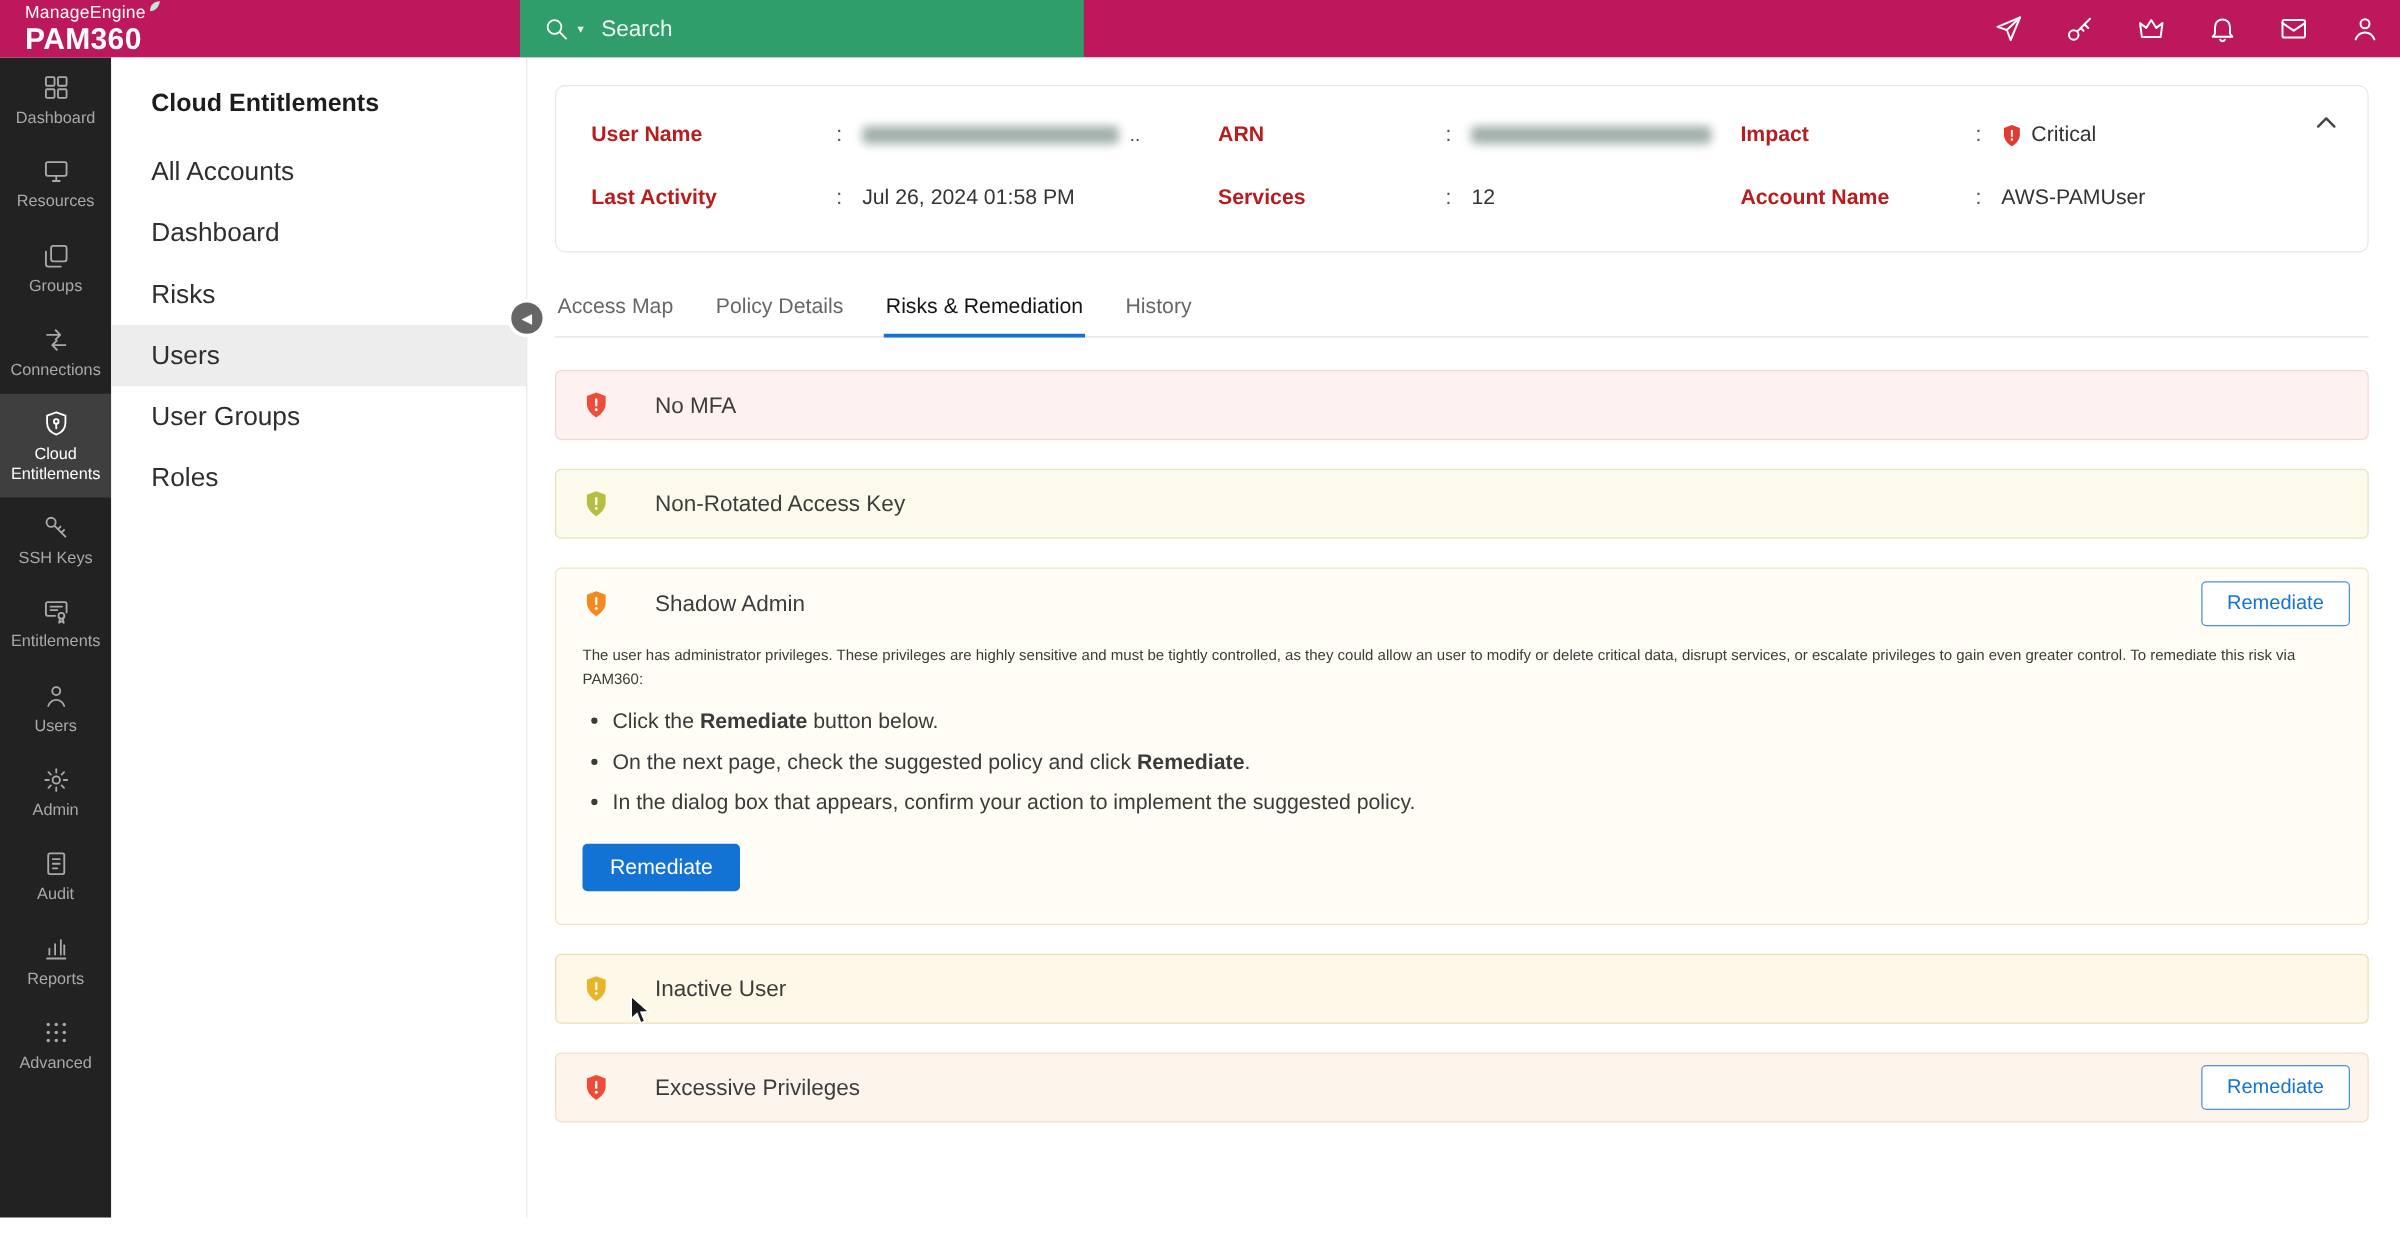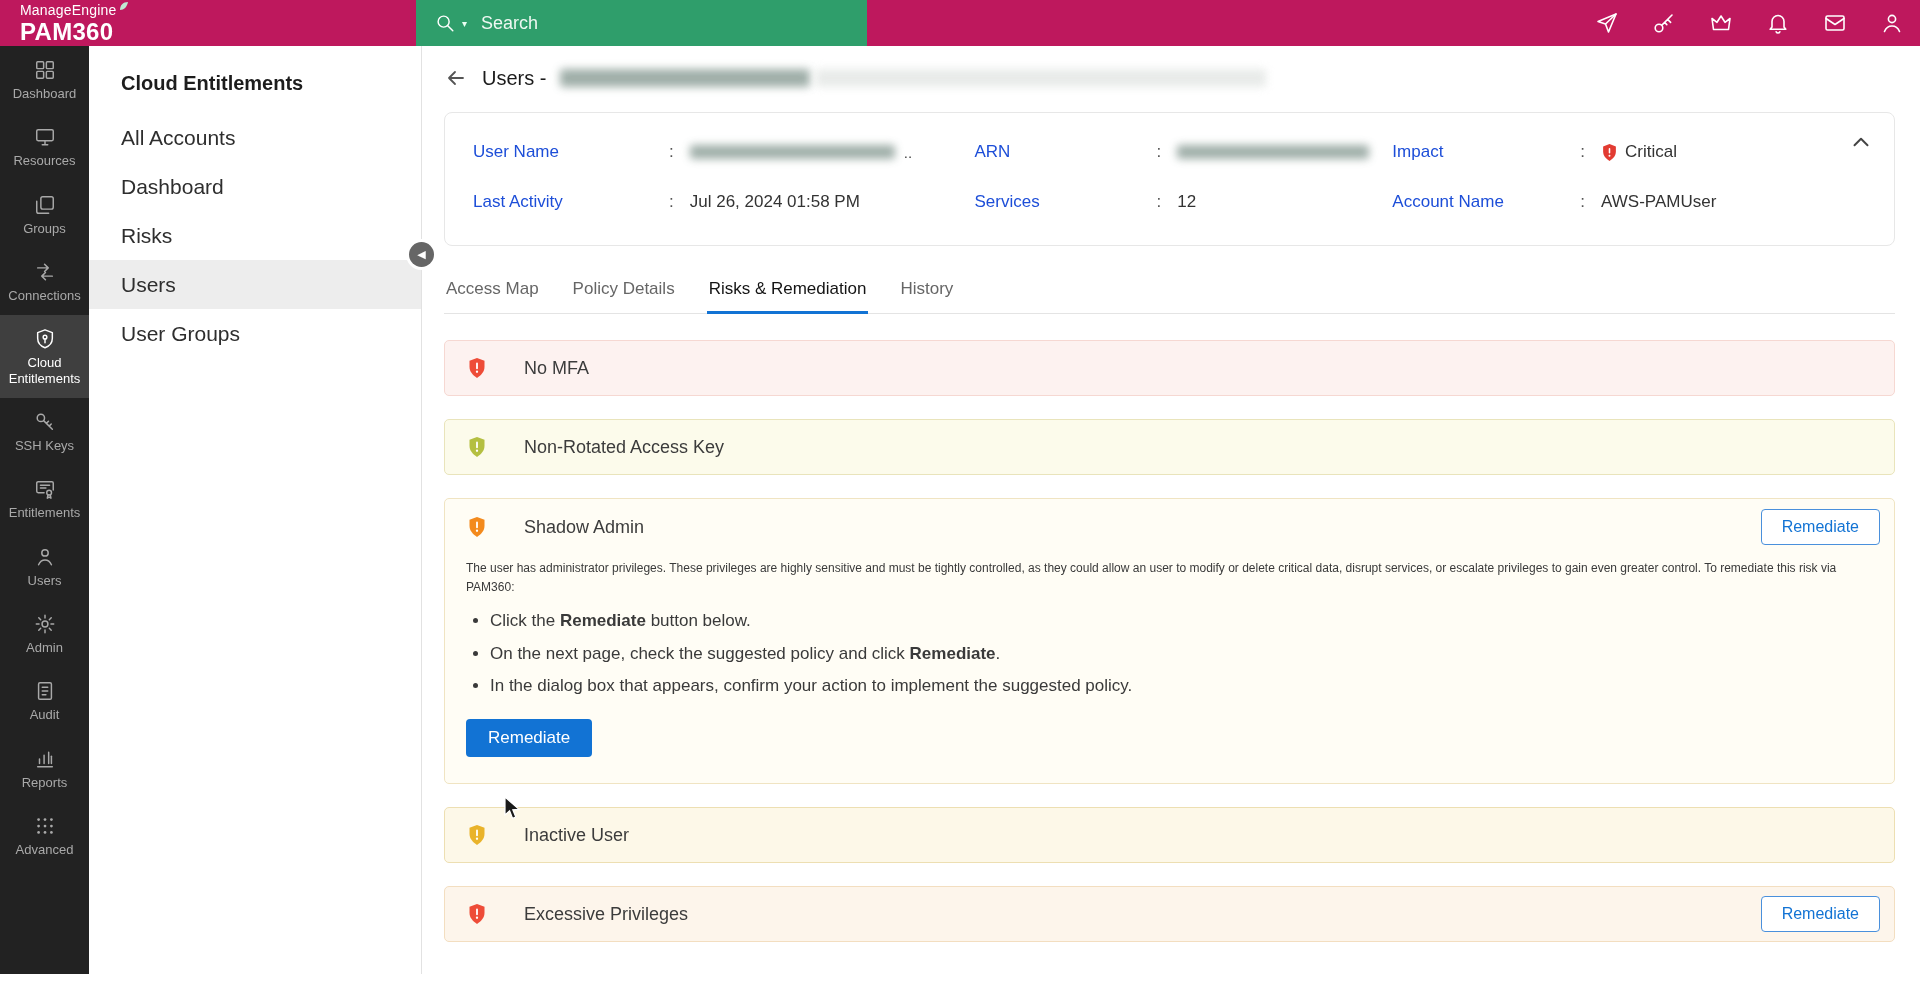--- a/index.html
+++ b/index.html
@@ -52,21 +52,21 @@
   .redact.dark { background:#8fa19a; opacity:.85; }
   .redact.light { background:#e6e9e7; opacity:.9; }
   .title-redact-dark { width:250px; height:18px; }
   .title-redact-light { width:450px; height:18px; margin-left:6px; }
 
   
   .details-card { margin-top:22px; border:1px solid #e7e7e7; border-radius:8px; background:#fff;
     padding:28px 28px 32px; position:relative; }
   .dgrid { display:grid; grid-template-columns:36% 30% 34%; row-gap:28px; }
   .dcell { display:flex; align-items:center; font-size:17px; min-height:22px; }
-  .dcell .lbl { color:#1d4ed8; font-weight:400; }
+  .dcell .lbl { color:#b91c1c; font-weight:700; }
   .dgrid .dcell:nth-child(3n+1) .lbl { width:196px; }
   .dgrid .dcell:nth-child(3n+2) .lbl { width:182px; }
   .dgrid .dcell:nth-child(3n)   .lbl { width:188px; }
   .dcell .colon { color:#555; margin-right:16px; }
   .dcell .val { color:#333; display:flex; align-items:center; gap:7px; }
   .val-redact { width:205px; height:14px; }
   .val-redact.arn { width:192px; }
   .redact-suffix { color:#444; font-size:15px; margin-left:2px; }
   .card-collapse { position:absolute; top:16px; right:20px; width:26px; height:26px; color:#444; cursor:pointer; }
 
@@ -274,35 +274,26 @@
     </div>
   </nav>
 
   <aside class="subnav">
     <div class="subnav-title">Cloud Entitlements</div>
     <div class="subnav-item">All Accounts</div>
     <div class="subnav-item">Dashboard</div>
     <div class="subnav-item">Risks</div>
     <div class="subnav-item active">Users</div>
     <div class="subnav-item">User Groups</div>
+    <div class="subnav-item">Roles</div>
     <div class="collapse-handle">◀</div>
   </aside>
 
   <main class="content">
 
-    <div class="page-head">
-      <svg class="back-btn" viewBox="0 0 24 24" fill="none" stroke="currentColor" stroke-width="1.8" stroke-linecap="round" stroke-linejoin="round">
-          <path d="M19 12H5M11 18l-6-6 6-6"></path>
-        </svg>
-      <span class="page-title">Users -</span>
-      <span class="redact-row">
-        <span class="redact dark title-redact-dark"></span>
-        <span class="redact light title-redact-light"></span>
-      </span>
-    </div>
 
     <section class="details-card">
       <svg class="card-collapse" viewBox="0 0 24 24" fill="none" stroke="currentColor" stroke-width="1.8" stroke-linecap="round" stroke-linejoin="round">
           <path d="M6 15l6-6 6 6"></path>
         </svg>
 
       <div class="dgrid">
         <div class="dcell">
           <span class="lbl">User Name</span>
           <span class="colon">:</span>

